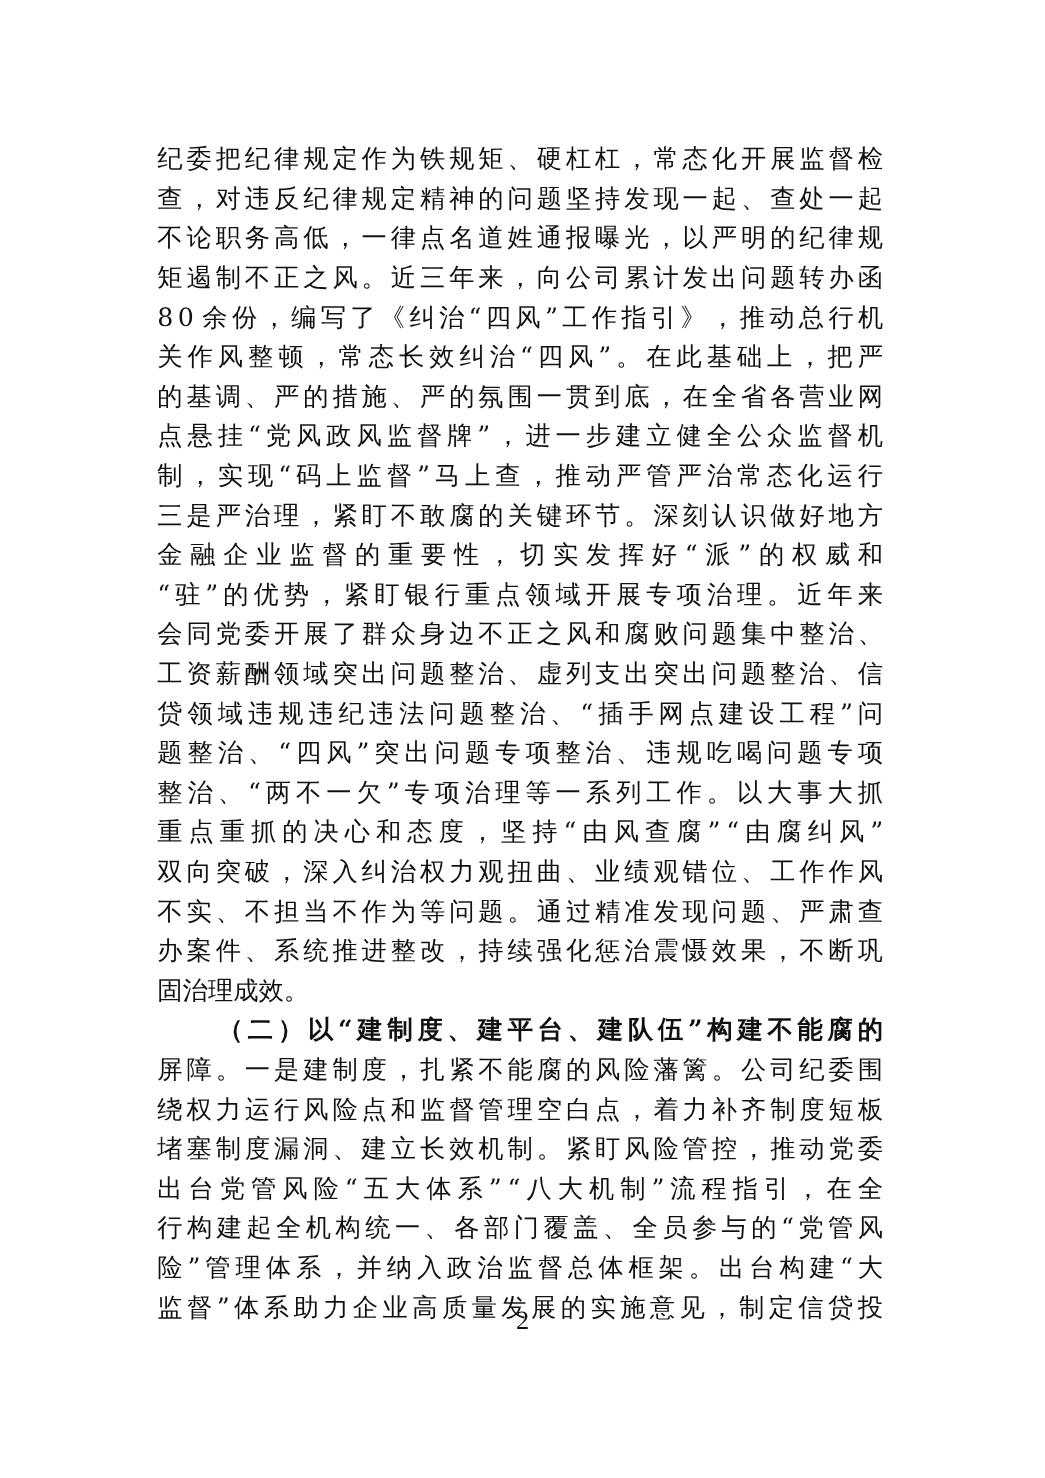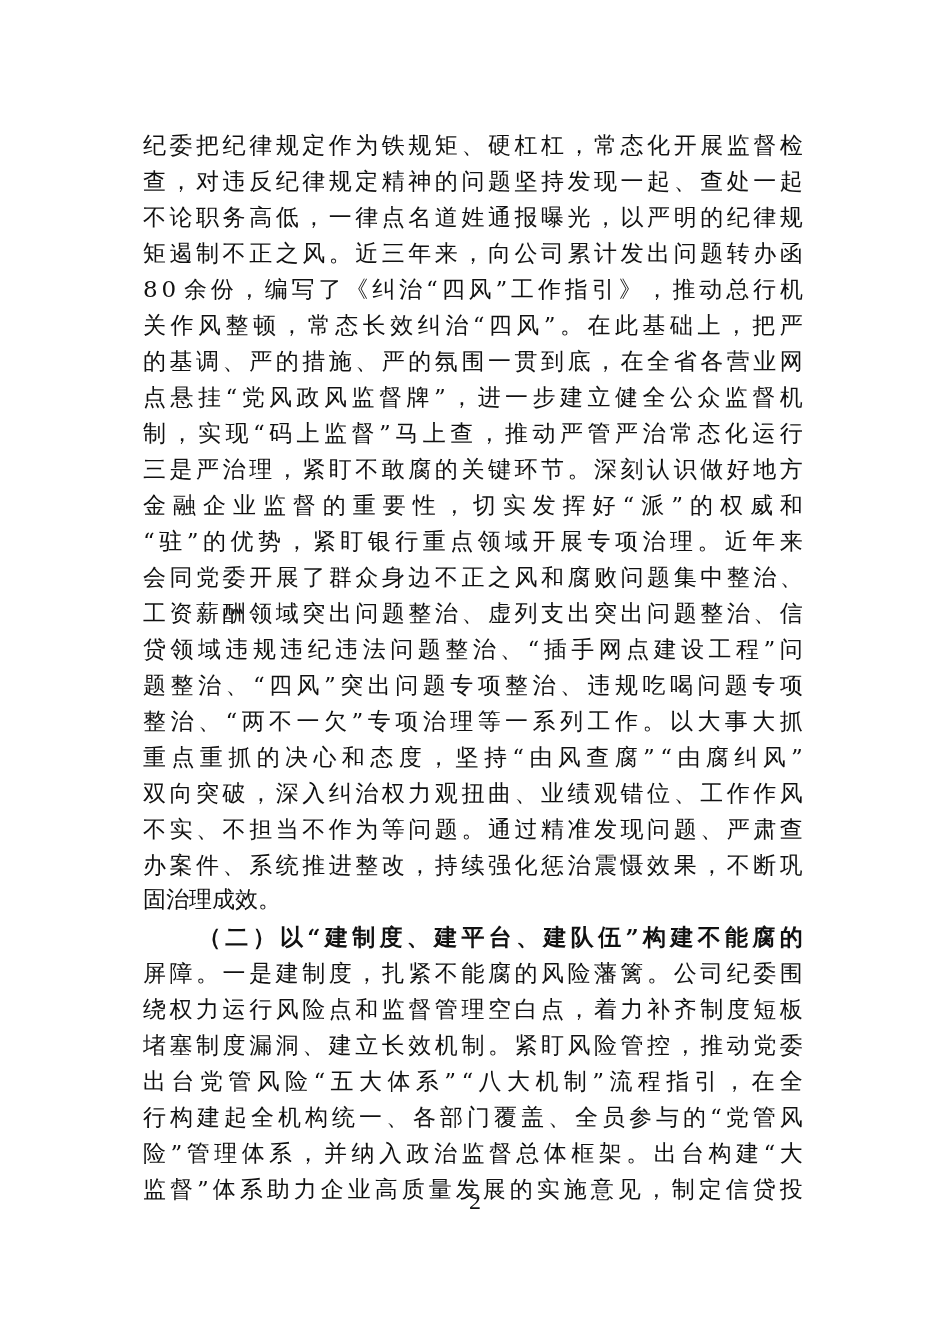--- a/index.html
+++ b/index.html
@@ -2,21 +2,21 @@
 <html><head>
 <meta charset="utf-8">
 <style>
   html, body { margin: 0; padding: 0; background: #ffffff; }
   body { width: 950px; height: 1344px; position: relative; overflow: hidden;
          font-family: "DejaVu Serif", "Liberation Serif", serif; color: #111; }
   .page { position: absolute; left: 0; top: 0; width: 950px; height: 1344px; background: #fff; }
   .body-text { position: absolute; left: 143px; top: 127px; width: 660px; }
   .line { display: block; height: 36px; line-height: 36px; font-size: 23px;
           text-align: justify; text-align-last: justify; white-space: nowrap; overflow: visible; }
-  .line.last { text-align-last: left; font-family: Liberation Mono, monospace; }
+  .line.last { text-align-last: left; }
   .line.indent { padding-left: 55px; box-sizing: border-box; }
   .line.bold { font-weight: bold; }
   .page-number { position: absolute; left: 0; width: 950px; top: 1188px; text-align: center;
                  font-size: 24px; font-family: "Liberation Serif", serif; }
 </style>
 </head>
 <body>
 
 <div class="page">
   <div class="body-text">

